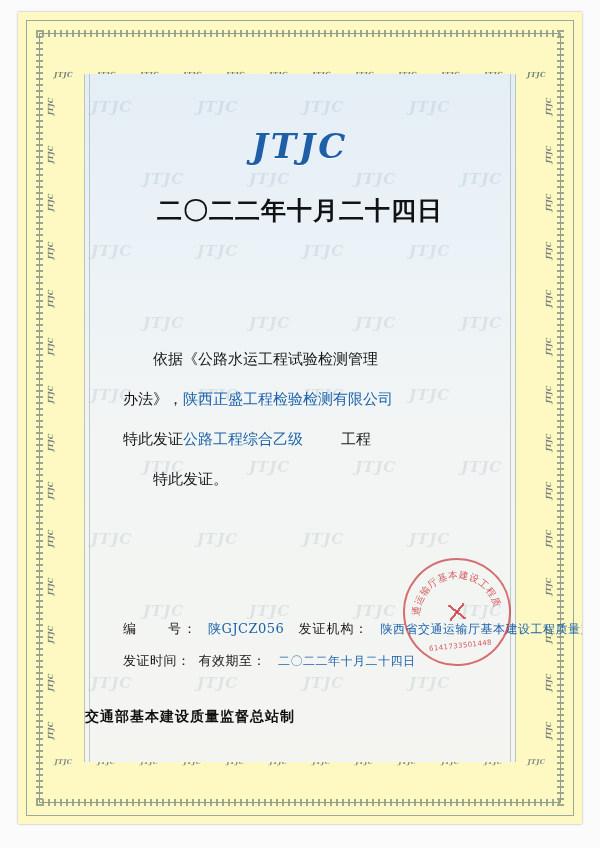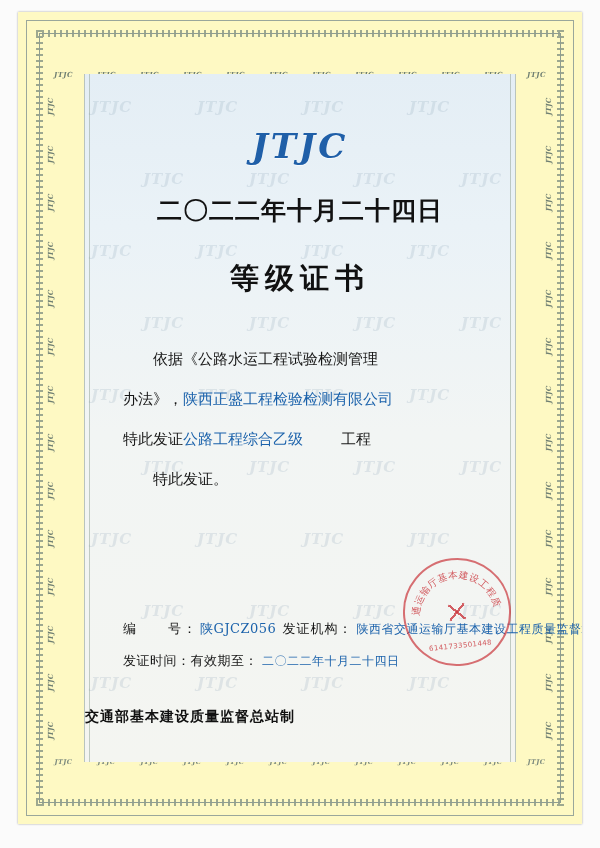--- a/index.html
+++ b/index.html
@@ -202,20 +202,21 @@
     bottom: 78px;
     font-family: "DejaVu Serif", serif;
     font-size: 13px;
     color: #161616;
   }
   .field-row {
     display: flex;
     align-items: baseline;
     margin-bottom: 14px;
     white-space: nowrap;
+    gap: 8px;
   }
   .field-label { flex: none; letter-spacing: 2px; }
   .field-value {
     flex: none;
     color: #1b62ab;
     margin: 0 6px 0 2px;
     letter-spacing: 0.5px;
   }
   .field-label2 { flex: none; letter-spacing: 1px; }
   .field-value2 {
@@ -390,21 +391,20 @@
         <div class="wm" style="left:376px; top:528px;">JTJC</div>
         <div class="wm" style="left:6px;  top:600px;">JTJC</div>
         <div class="wm" style="left:112px; top:600px;">JTJC</div>
         <div class="wm" style="left:218px; top:600px;">JTJC</div>
         <div class="wm" style="left:324px; top:600px;">JTJC</div>
       </div>
 
       <div class="hdr-jtjc">JTJC</div>
 
       <div class="title-main">二〇二二年十月二十四日</div>
-      <div class="title-sub">等级证书</div>
 
       <div class="body-block">
         <div class="body-line">
           <span class="indent"></span><span>依据《公路水运工程试验检测管理</span>
         </div>
         <div class="body-line">
           <span>办法》，</span><span class="blue-fill">陕西正盛工程检验检测有限公司</span>
         </div>
         <div class="body-line">
           <span>特此发证</span><span class="blue-fill">公路工程综合乙级</span><span class="grade-gap"></span><span>工程</span>

